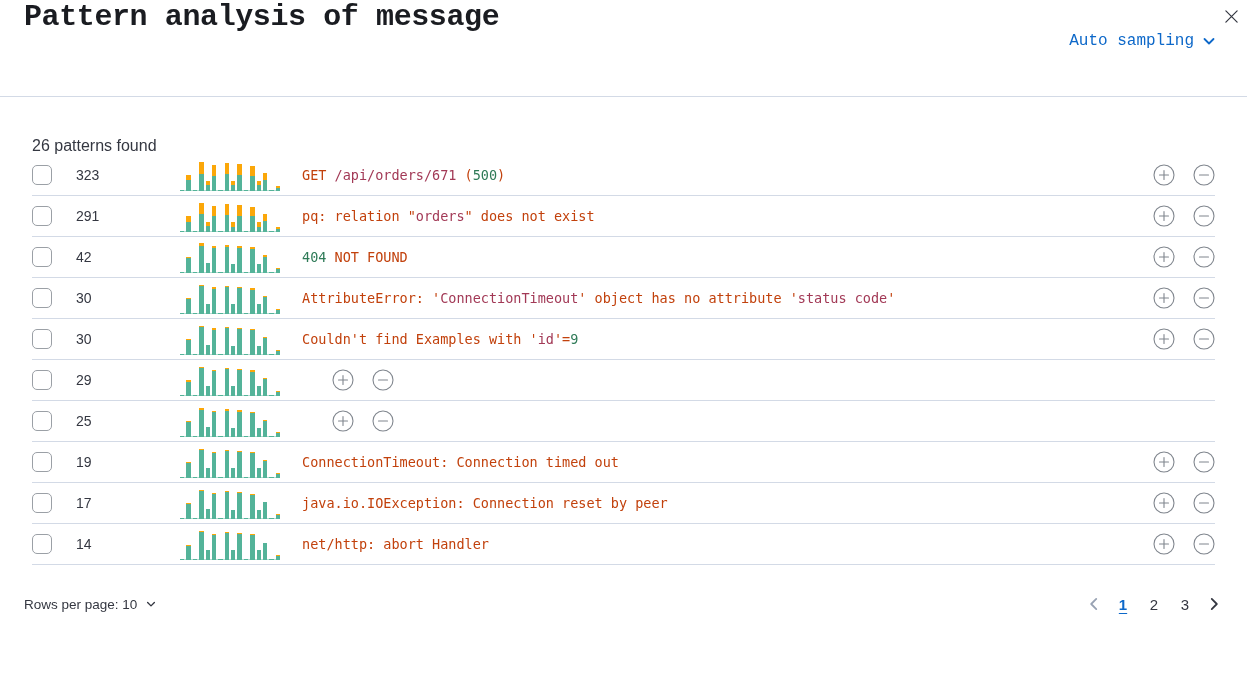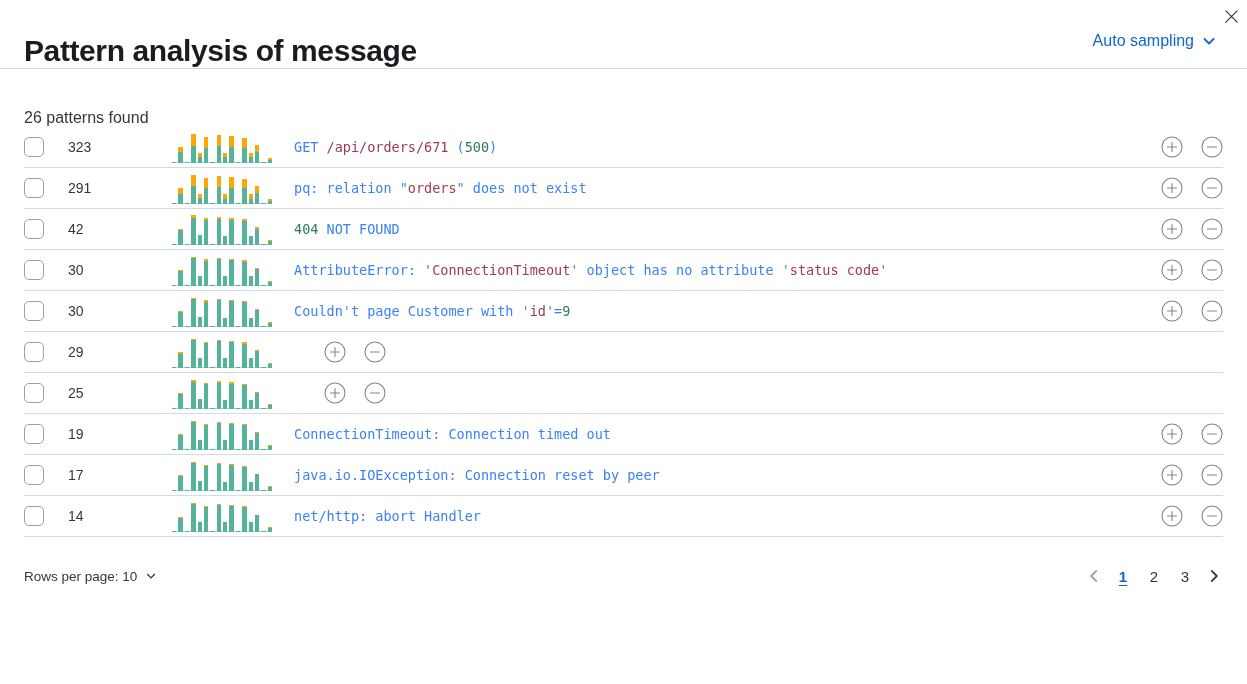--- a/index.html
+++ b/index.html
@@ -8,26 +8,27 @@
     background:#ffffff;
     font-family:"Liberation Sans", sans-serif;
     color:#343741;
     position:relative;
     overflow:hidden;
   }
   .flyout { width:1247px; height:684px; position:relative; background:#fff; }
 
   
   .flyout-header {
-    height:69px;
+    height:97px;
     border-bottom:1px solid #d3dae6;
     display:flex;
-    align-items:flex-end;
+    align-items:flex-start;
     padding:0 24px;
     position:relative;
+    font-family:Liberation Mono, monospace;
   }
   .title-wrap { display:flex; align-items:center; gap:16px; }
   .page-title {
     font-size:30px;
     font-weight:700;
     color:#1a1c21;
     letter-spacing:-0.4px;
   }
   .tech-badge {
     border:1px solid #d3dae6;
@@ -57,21 +58,21 @@
     position:absolute;
     top:4px;
     right:4px;
     width:24px; height:24px;
     background:none; border:none; cursor:pointer;
     display:flex; align-items:center; justify-content:center;
     color:#343741;
   }
 
   
-  .main { padding:0 24px; }
+  .main { padding:0 32px; }
   .summary { margin-top:40px; font-size:16px; color:#343741; }
 
   .thead {
     margin-top:13px;
     display:flex;
     align-items:center;
     height:33px;
     border-bottom:1px solid #d3dae6;
     font-size:13.5px;
     font-weight:700;
@@ -108,21 +109,21 @@
     content:""; position:absolute; left:0; right:0; bottom:0;
     height:1.5px; background:rgba(84,179,153,0.45);
   }
   .bar { flex:1; height:100%; display:flex; flex-direction:column; justify-content:flex-end; }
   .seg { width:100%; }
   .seg-o { background:#fba709; }
   .seg-g { background:#54b399; }
 
   
   .cell-example { font-family:"DejaVu Sans Mono", monospace; font-size:13.5px; }
-  .tok-purple { color:#3b82f6; }
+  .tok-purple { color:#c2410c; }
   .tok-maroon { color:#a23956; }
   .tok-green  { color:#2e7a57; }
 
   .action-btn {
     background:none; border:none; padding:0; cursor:pointer;
     width:22px; height:22px; display:flex; align-items:center; justify-content:center;
     color:#80868e;
   }
 
   
@@ -625,21 +626,21 @@
               <div class="bar">
                 <div class="seg seg-o" style="height: 0%;"></div>
                 <div class="seg seg-g" style="height: 3%;"></div>
               </div>
               <div class="bar">
                 <div class="seg seg-o" style="height: 2%;"></div>
                 <div class="seg seg-g" style="height: 13%;"></div>
               </div>
             </div>
     </div>
-    <div class="cell-example"><span class="tok-purple">Couldn't page Customer with '</span><span class="tok-maroon">id</span><span class="tok-purple">'=</span><span class="tok-green">9</span></div>
+    <div class="cell-example"><span class="tok-purple">Couldn't find Examples with '</span><span class="tok-maroon">id</span><span class="tok-purple">'=</span><span class="tok-green">9</span></div>
     <div class="cell-actions">
       <button class="action-btn">
         <span style="display:flex;">
           <svg width="22" height="22" viewBox="0 0 22 22">
                   <circle cx="11" cy="11" r="10" fill="none" stroke="currentColor" stroke-width="1.1"></circle>
                   <path d="M11 6.5v9M6.5 11h9" stroke="currentColor" stroke-width="1.1" stroke-linecap="round"></path>
                 </svg>
         </span>
       </button>
       <button class="action-btn">

